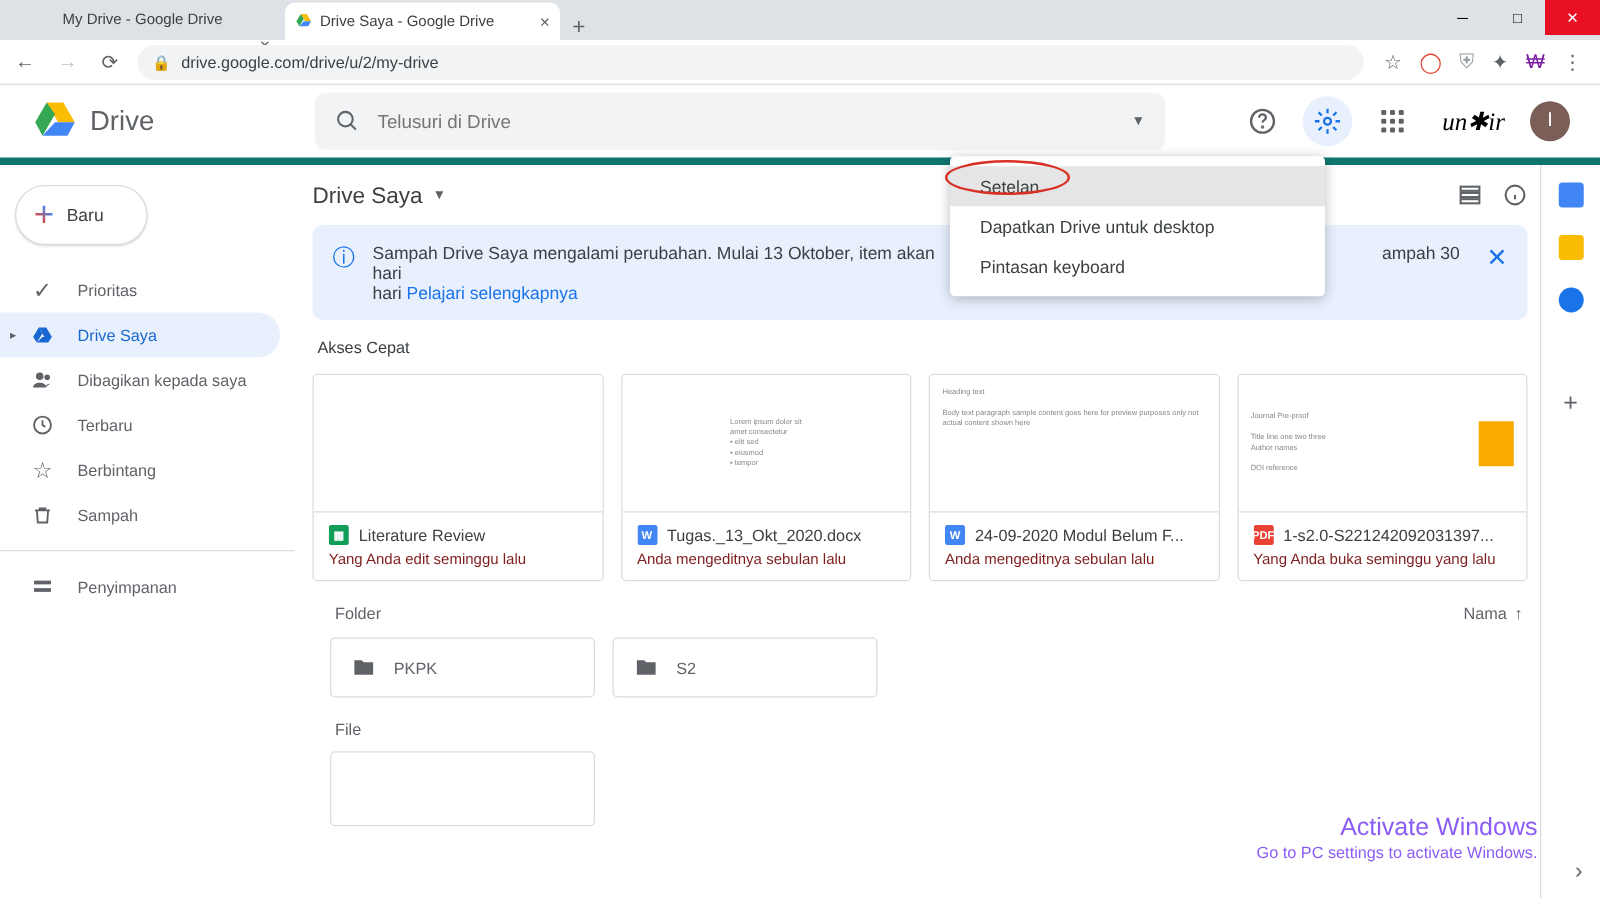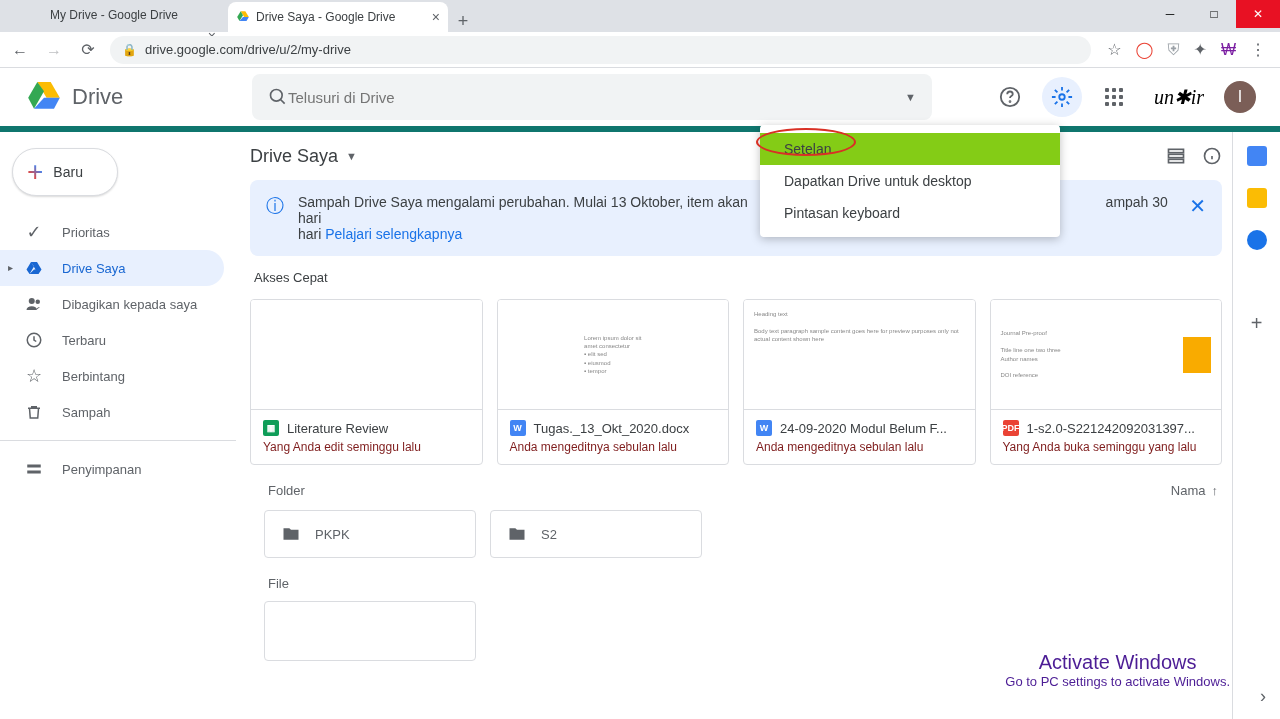--- a/index.html
+++ b/index.html
@@ -19,21 +19,21 @@
 .addr-bar { height: 36px; display: flex; align-items: center; padding: 0 8px; gap: 10px; border-bottom: 1px solid #dadce0; }
 .nav-btn { width: 24px; height: 24px; display: flex; align-items: center; justify-content: center; color: #5f6368; cursor: pointer; }
 .url-field { flex: 1; height: 28px; background: #f1f3f4; border-radius: 14px; display: flex; align-items: center; padding: 0 12px; font-size: 13px; color: #3c4043; gap: 8px; }
 .ext-icons { display: flex; gap: 14px; align-items: center; padding: 0 6px; }
 .ext-icons span { cursor: pointer; font-size: 16px; color: #5f6368; }
 
 
 .drive-hdr { height: 64px; display: flex; align-items: center; padding: 0 24px; gap: 8px; border-bottom: 6px solid #0f766e; }
 .drive-logo { display: flex; align-items: center; gap: 8px; width: 220px; }
 .drive-logo-text { font-size: 22px; color: #5f6368; }
-.search-box { flex: 0 0 680px; height: 46px; background: #f1f3f4; border-radius: 8px; display: flex; align-items: center; padding: 0 16px; color: #5f6368; }
+.search-box { flex: 0 0 680px; height: 46px; background: #f1f3f4; border-radius: 8px; display: flex; align-items: center; padding: 0 16px; gap: 14px; color: #5f6368; }
 .search-box input { border: none; background: transparent; flex: 1; font-size: 15px; outline: none; color: #3c4043; }
 .hdr-icons { margin-left: auto; display: flex; align-items: center; gap: 12px; }
 .icon-btn { width: 40px; height: 40px; border-radius: 50%; display: flex; align-items: center; justify-content: center; color: #5f6368; cursor: pointer; font-size: 20px; }
 .icon-btn.gear-active { background: #e8f0fe; color: #1a73e8; }
 .apps-grid { display: grid; grid-template-columns: repeat(3, 4px); grid-gap: 3px; }
 .apps-grid div { width: 4px; height: 4px; background: #5f6368; border-radius: 1px; }
 .org-logo { font-family: serif; font-size: 20px; font-style: italic; padding: 0 8px; }
 .avatar { width: 32px; height: 32px; border-radius: 50%; background: #7b5e57; color: #fff; display: flex; align-items: center; justify-content: center; font-size: 16px; }
 
 
@@ -73,32 +73,32 @@
 .folder-hdr .sort { margin-left: auto; display: flex; gap: 6px; align-items: center; }
 .folder-row { display: flex; gap: 14px; padding-left: 14px; }
 .folder-chip { width: 212px; height: 48px; border: 1px solid #dadce0; border-radius: 4px; display: flex; align-items: center; padding: 0 16px; gap: 14px; font-size: 13px; color: #5f6368; cursor: pointer; }
 .file-h { font-size: 13px; color: #5f6368; padding: 18px 4px 10px 18px; }
 .file-grid { padding-left: 14px; }
 .file-card { width: 212px; height: 60px; border: 1px solid #dadce0; border-radius: 4px; }
 
 
 .dropdown { position: absolute; top: 125px; left: 760px; width: 300px; background: #fff; border-radius: 4px; box-shadow: 0 2px 10px rgba(0,0,0,0.25); padding: 8px 0; z-index: 100; }
 .dd-item { height: 32px; display: flex; align-items: center; padding: 0 24px; font-size: 14px; color: #3c4043; cursor: pointer; }
-.dd-item.hover { background: #84cc16; }
+.dd-item.hover { background: #e5e5e5; }
 .circle-ann { position: absolute; border: 2px solid #d93025; border-radius: 50%; width: 100px; height: 28px; top: 128px; left: 756px; z-index: 101; pointer-events: none; }
 
 
 .sidepanel { width: 48px; border-left: 1px solid #dadce0; display: flex; flex-direction: column; align-items: center; padding-top: 14px; gap: 22px; }
 .sp-ic { width: 20px; height: 20px; border-radius: 3px; cursor: pointer; }
 .sp-cal { background: #4285f4; } .sp-keep { background: #fbbc04; } .sp-tasks { background: #1a73e8; border-radius: 50%; }
 .sp-plus { color: #5f6368; font-size: 20px; cursor: pointer; margin-top: 40px; }
 .sp-expand { position: absolute; bottom: 12px; right: 14px; color: #5f6368; font-size: 18px; cursor: pointer; }
 
 
-.activate { position: absolute; bottom: 30px; right: 50px; text-align: center; color: #4c1d95; pointer-events: none; }
+.activate { position: absolute; bottom: 30px; right: 50px; text-align: right; color: #8b5cf6; pointer-events: none; }
 .activate .l1 { font-size: 20px; } .activate .l2 { font-size: 13px; }
 
 svg { display: block; }
 </style>
 </head>
 <body>
 
 <div class="browser-tabs">
   <div class="tab inactive">
     <svg class="tab-icon" viewBox="0 0 24 24">

